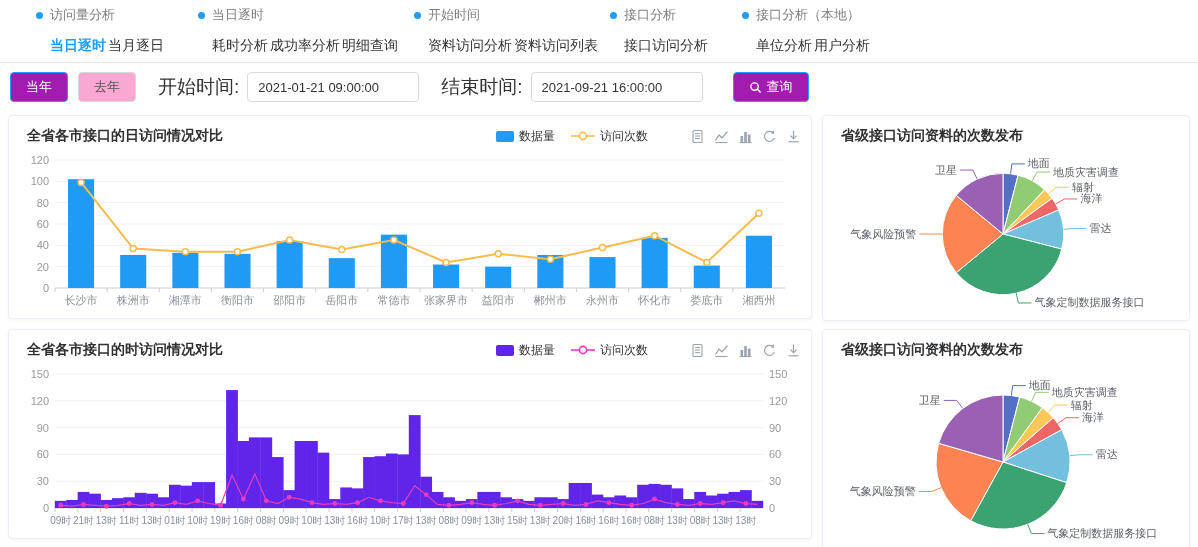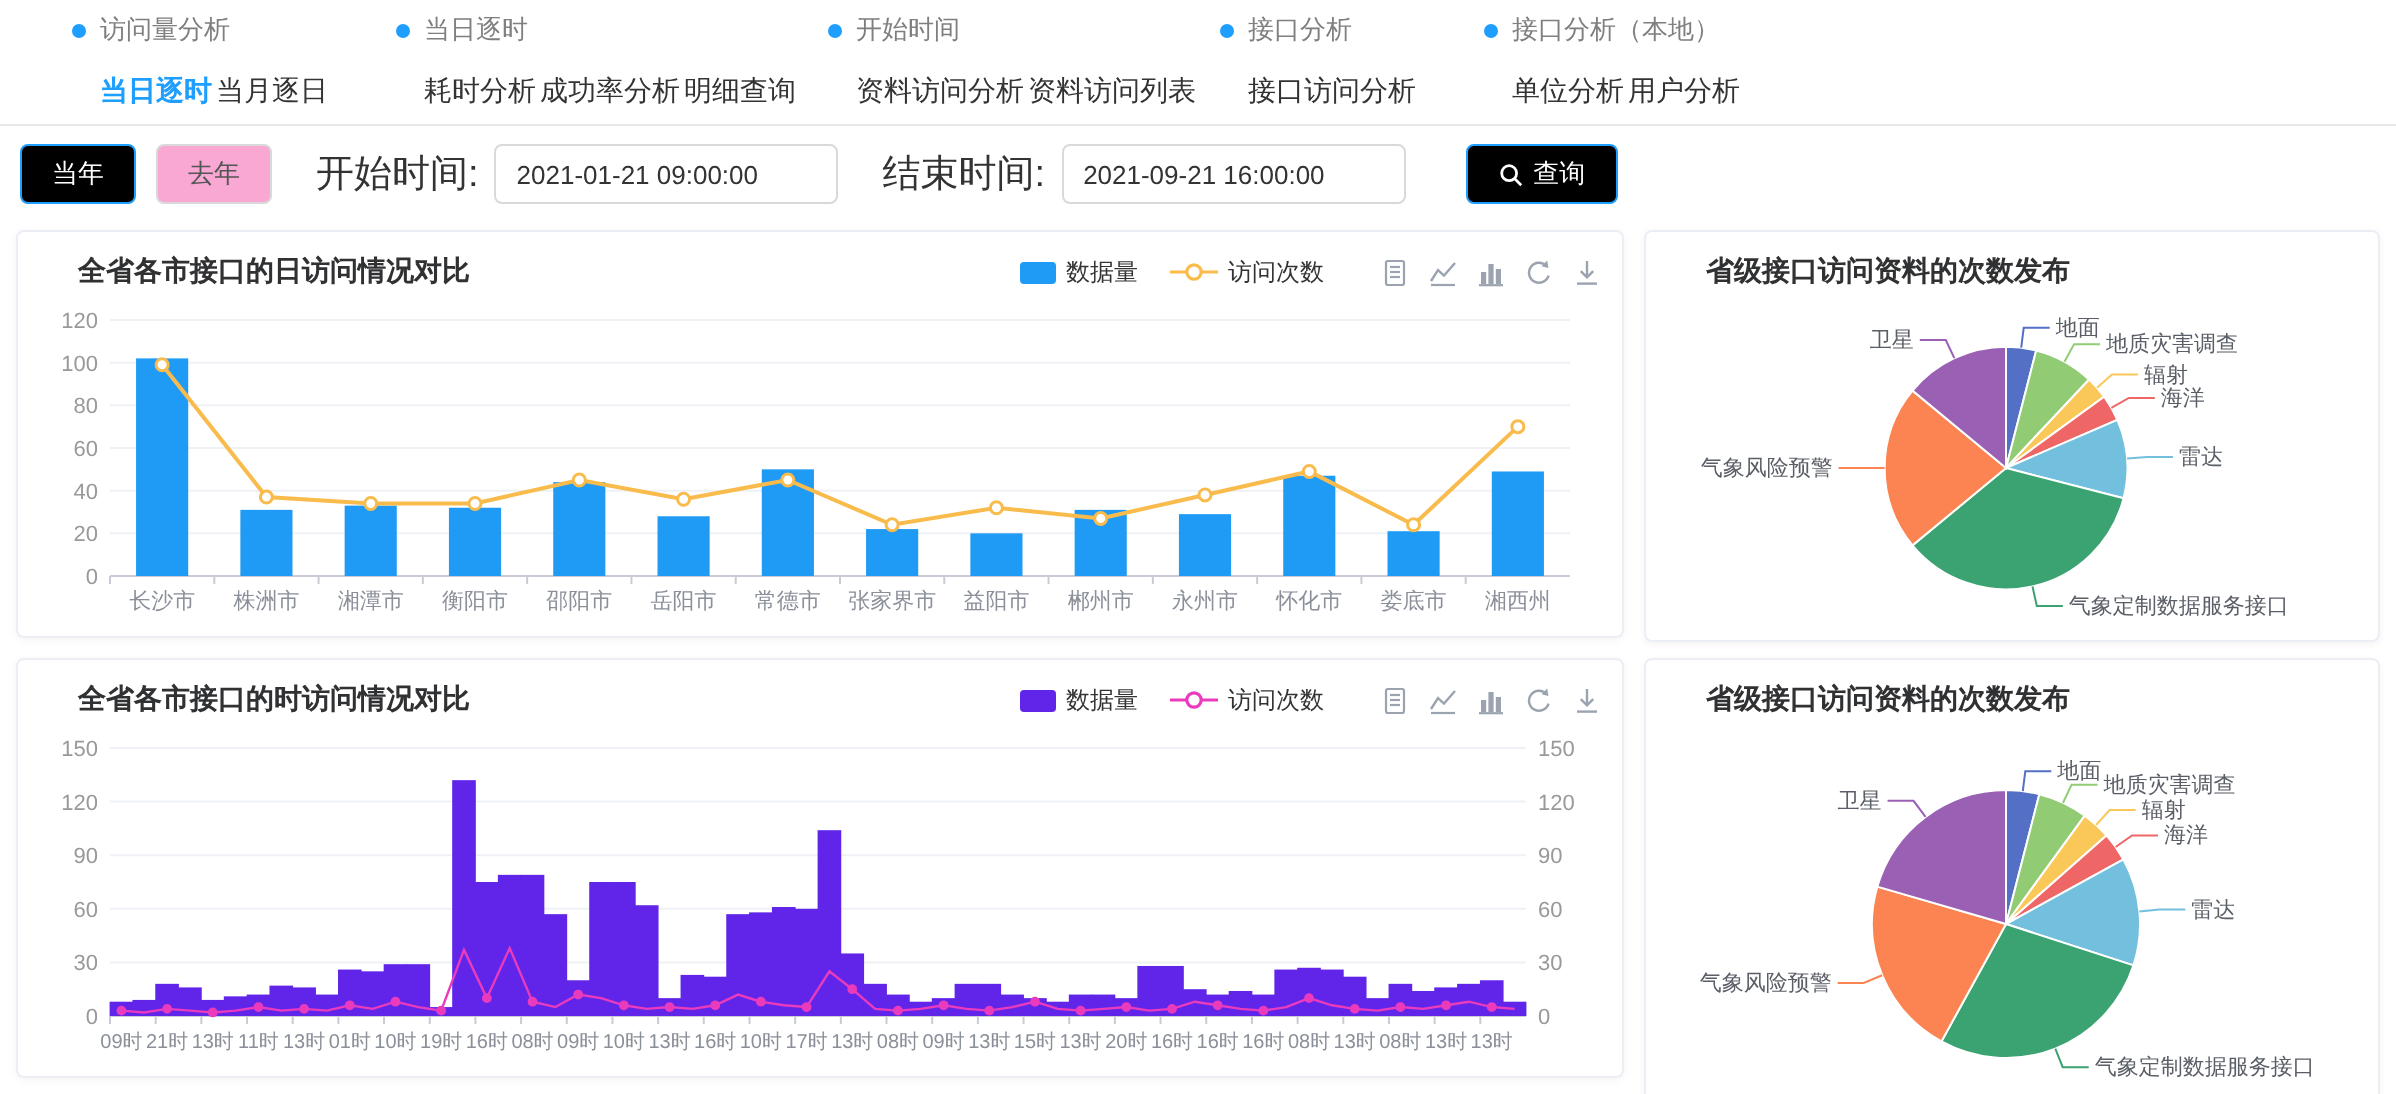--- a/index.html
+++ b/index.html
@@ -16,35 +16,35 @@
   .dot { width: 7px; height: 7px; border-radius: 50%; background: #1e9fff; flex: 0 0 auto; }
   .nav-items { margin: 13px 0 0 14px; display: flex; gap: 2px; font-size: 14px; color: #333; }
   .nav-item { cursor: pointer; white-space: nowrap; }
   .nav-item.active { color: #1e9fff; font-weight: bold; }
   .divider { height: 1px; background: #e8e8e8; }
   
   .filterbar { display: flex; align-items: center; height: 48px; padding-left: 10px; }
   .btn { height: 30px; padding: 0 15px; border: 1px solid #d9d9d9; background: #f9a8d4;
          border-radius: 4px; font-size: 13px; color: #555; cursor: pointer;
          font-family: inherit; }
-  .btn-primary { background: #000000; border-color: #1e9fff; color: #fff; }
+  .btn-primary { background: #a21caf; border-color: #1e9fff; color: #fff; }
   .btn + .btn { margin-left: 10px; }
   .flabel { font-size: 19px; color: #333; margin: 0 8px 0 22px; white-space: nowrap; }
   .dtinput { width: 172px; height: 30px; border: 1px solid #d9d9d9; border-radius: 4px;
              padding: 14px 10px; font-size: 13px; color: #333; font-family: inherit; }
   .btn-search { display: inline-flex; align-items: center; gap: 5px; margin-left: 30px; }
   
   .main { display: flex; gap: 10px; padding: 4px 8px 0 8px; align-items: flex-start; }
   .col-left  { width: 804px; display: flex; flex-direction: column; gap: 10px; }
   .col-right { flex: 1; display: flex; flex-direction: column; gap: 8px; }
   .card { background: #fff; border: 1px solid #ebeef5; border-radius: 4px;
           box-shadow: 0 1px 4px rgba(0,0,0,.05); padding: 8px 10px; }
   .card-header { display: flex; align-items: center; height: 24px; }
-  .card-title { font-size: 14px; font-weight: bold; color: #303133; margin-left: 20px; white-space: nowrap; }
-  .legend { display: flex; align-items: center; gap: 16px; margin-left: auto; margin-right: 28px;
+  .card-title { font-size: 14px; font-weight: bold; color: #303133; margin-left: 8px; white-space: nowrap; }
+  .legend { display: flex; align-items: center; gap: 16px; margin-left: auto; margin-right: 42px;
             font-size: 12px; color: #333; }
   .legend-item { display: flex; align-items: center; gap: 5px; cursor: pointer; }
   .legend-swatch { width: 18px; height: 11px; border-radius: 2px; }
   .toolbox { display: flex; gap: 9px; align-items: center; }
   .tool-btn { width: 15px; height: 15px; cursor: pointer; color: #9aa3af; }
   svg { display: block; }
 </style>
 </head>
 <body>
 

